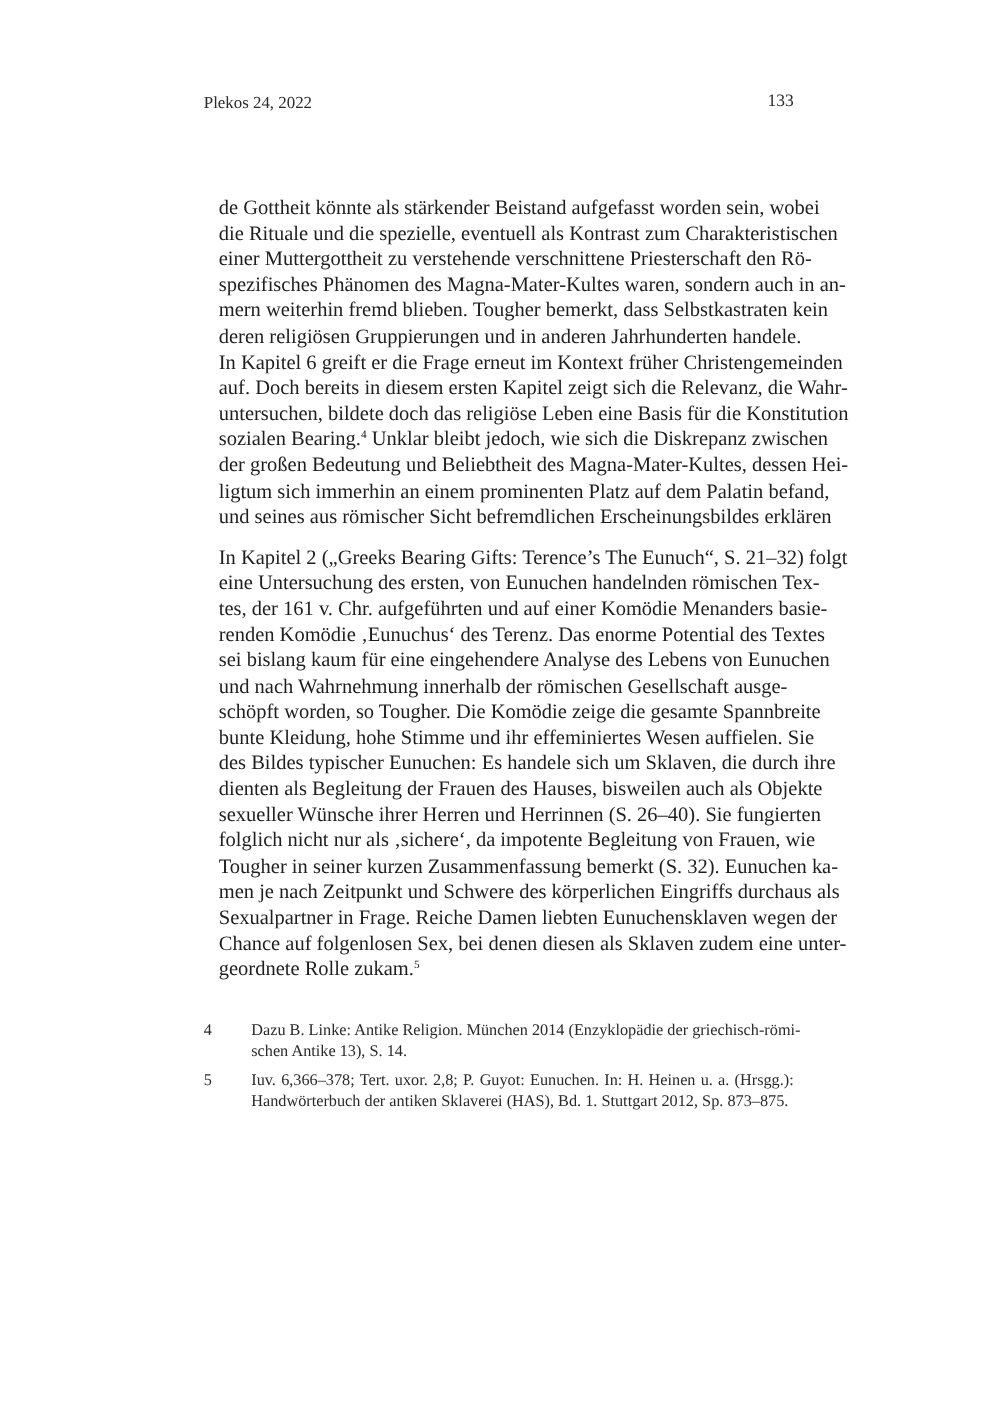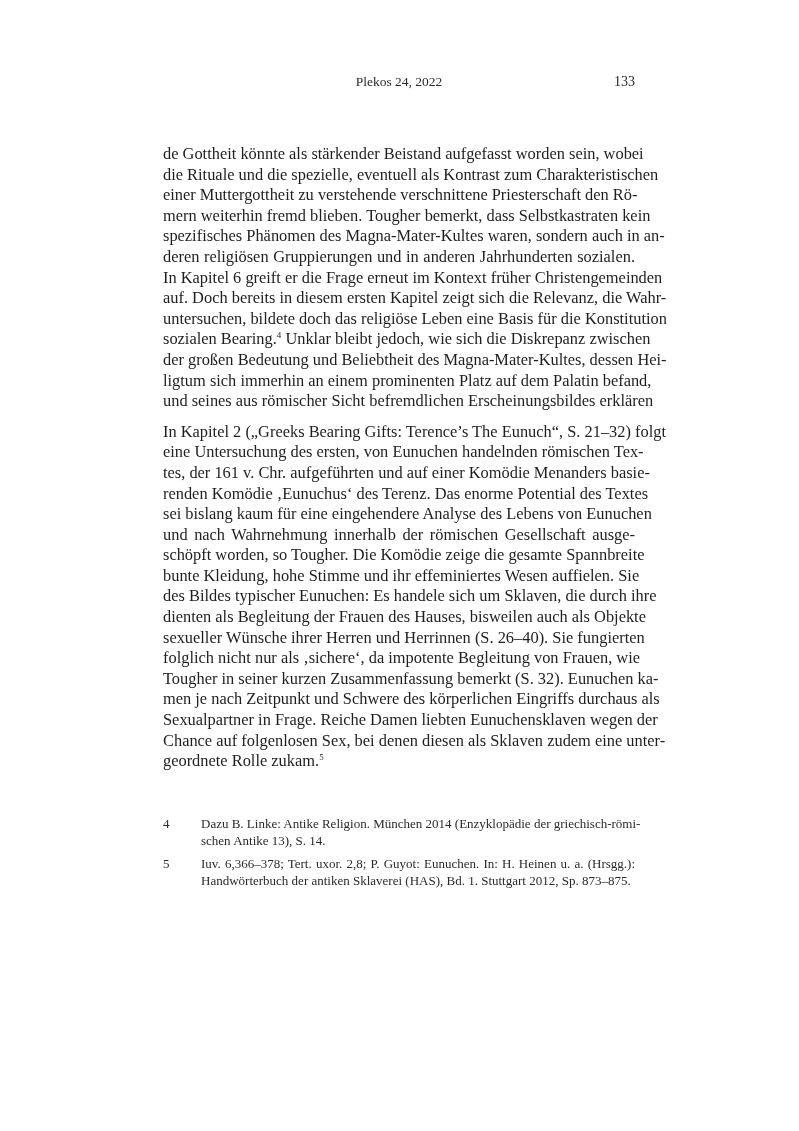--- a/index.html
+++ b/index.html
@@ -21,38 +21,37 @@
       left: 163px;
       width: 472px;
       height: 20px;
       font-size: 13.5px;
       color: #2a2a2a;
     }
     .running-head .journal {
       position: absolute;
       left: 0;
       right: 0;
-      text-align: center;
       top: 0;
     }
     .running-head .page-number {
       position: absolute;
       right: 0;
       top: 0;
       font-size: 14px;
       margin-left: 48px;
     }
     .body-text {
       position: absolute;
       left: 163px;
       top: 144px;
       width: 472px;
     }
     .para {
-      margin: 0;
+      margin: 12px;
       font-size: 16.4px;
       line-height: 20.6px;
       text-align: justify;
     }
     .para .ln {
       display: block;
       text-align: justify;
       text-align-last: justify;
       white-space: nowrap;
     }
@@ -103,23 +102,23 @@
 <div class="running-head">
   <span class="journal">Plekos 24, 2022</span>
   <span class="page-number">133</span>
 </div>
 
 <div class="body-text">
   <p class="para">
     <span class="ln">de Gottheit könnte als stärkender Beistand aufgefasst worden sein, wobei</span>
     <span class="ln">die Rituale und die spezielle, eventuell als Kontrast zum Charakteristischen</span>
     <span class="ln">einer Muttergottheit zu verstehende verschnittene Priesterschaft den Rö-</span>
+    <span class="ln">spezifisches Phänomen des Magna-Mater-Kultes waren, sondern auch in an-</span>
     <span class="ln">mern weiterhin fremd blieben. Tougher bemerkt, dass Selbstkastraten kein</span>
-    <span class="ln">spezifisches Phänomen des Magna-Mater-Kultes waren, sondern auch in an-</span>
-    <span class="ln">deren religiösen Gruppierungen und in anderen Jahrhunderten sozialen.</span>
+    <span class="ln">deren religiösen Gruppierungen und in anderen Jahrhunderten handele.</span>
     <span class="ln">In Kapitel 6 greift er die Frage erneut im Kontext früher Christengemeinden</span>
     <span class="ln">auf. Doch bereits in diesem ersten Kapitel zeigt sich die Relevanz, die Wahr-</span>
     <span class="ln">untersuchen, bildete doch das religiöse Leben eine Basis für die Konstitution</span>
     <span class="ln"><span>sozialen Bearing.</span><sup>4</sup><span> Unklar bleibt jedoch, wie sich die Diskrepanz zwischen</span></span>
     <span class="ln">der großen Bedeutung und Beliebtheit des Magna-Mater-Kultes, dessen Hei-</span>
     <span class="ln">ligtum sich immerhin an einem prominenten Platz auf dem Palatin befand,</span>
     <span class="ln">und seines aus römischer Sicht befremdlichen Erscheinungsbildes erklären</span>
   </p>
 
   <p class="para">

